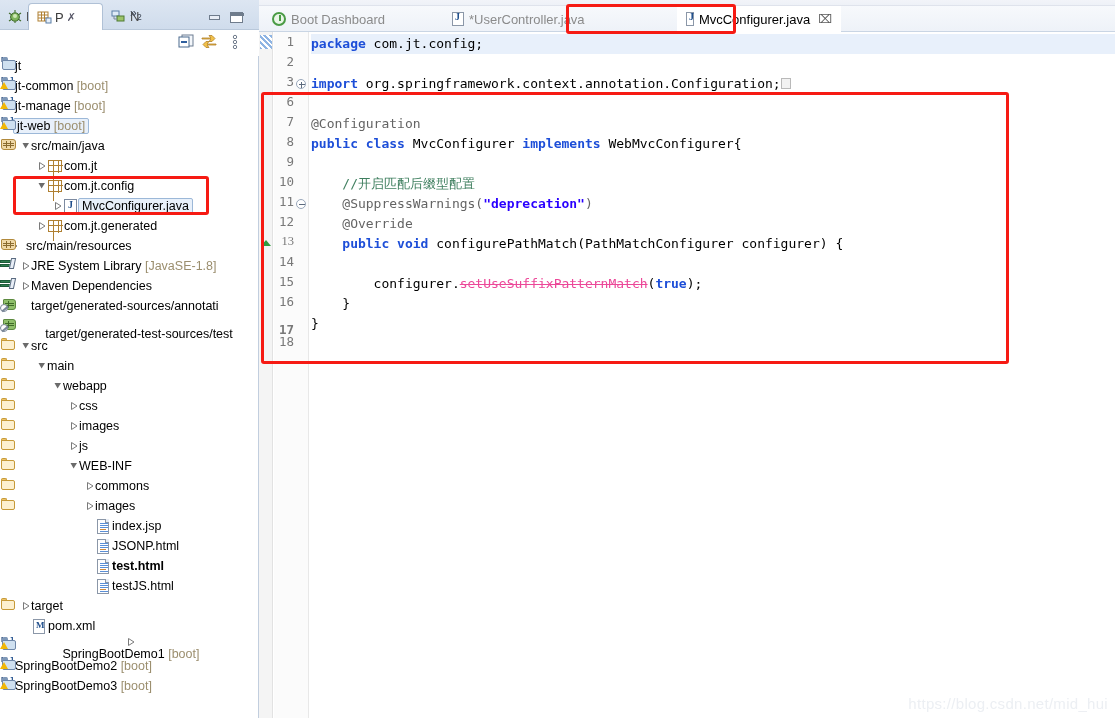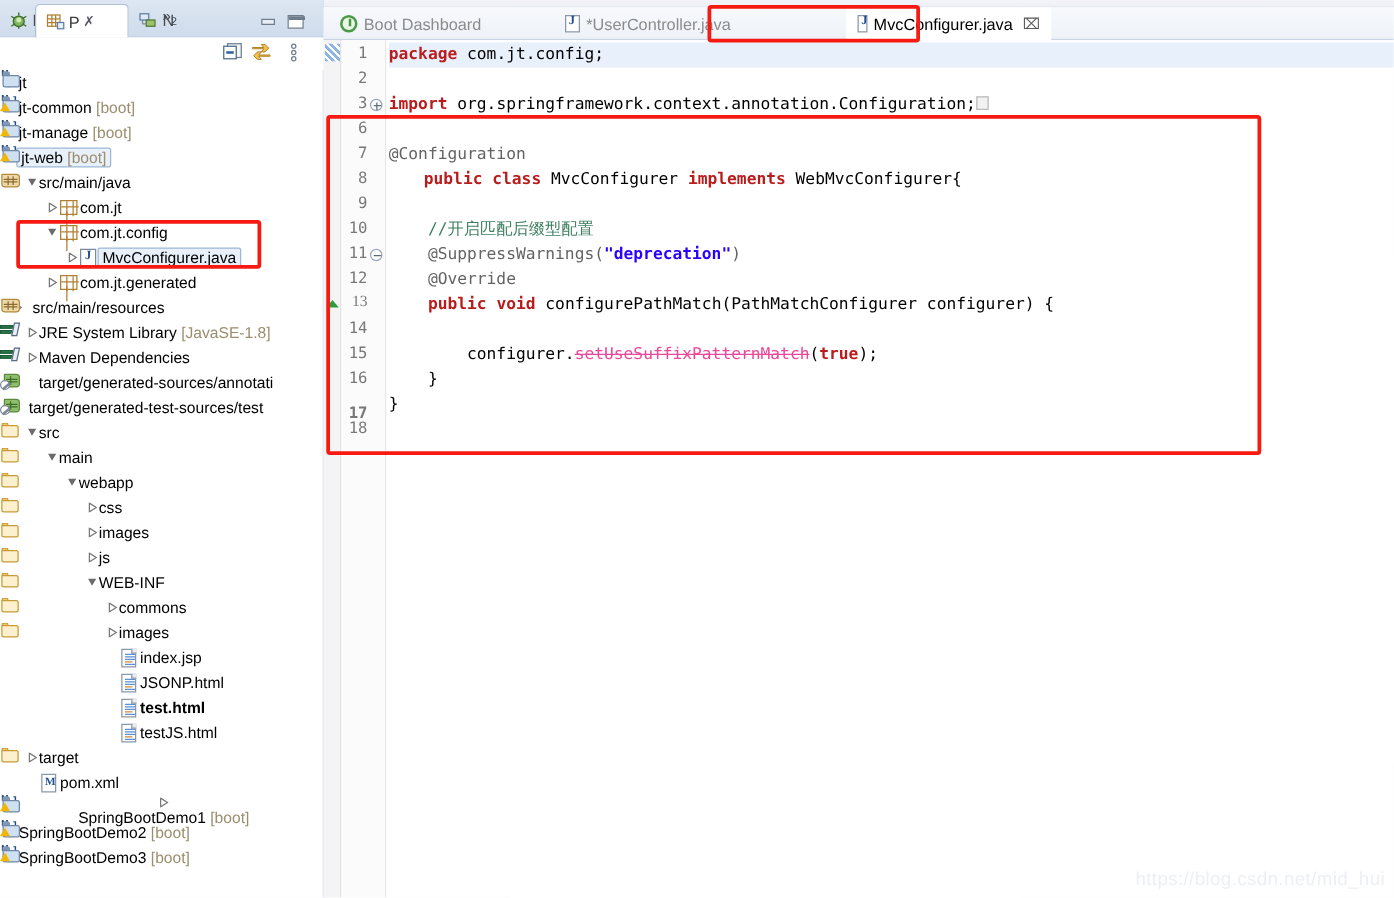--- a/index.html
+++ b/index.html
@@ -179,21 +179,21 @@
       background:#fff; position:relative;}
   .fold .circ:before{content:'';position:absolute;left:2px;top:4px;width:6px;height:1px;background:#5c6a7d;}
   .fold .circ.plus:after{content:'';position:absolute;left:4px;top:2px;width:1px;height:6px;background:#5c6a7d;}
 
   .gutter-sep { position:absolute; left:49px; top:0; width:1px; height:686px; background:#e8e8e8; }
 
   .code { position:absolute; left:52px; top:0; width:804px; height:686px;
       font-family:"DejaVu Sans Mono", monospace; font-size:13px; }
   .cline { position:absolute; left:0; height:20px; line-height:20px; white-space:pre; }
   .cline.hl { background:#e8f0fb; width:804px; }
-  .kw  { color:#b91c1c; font-weight:bold; }
+  .kw  { color:#1d4ed8; font-weight:bold; }
   .plain { color:#000; }
   .ann { color:#646464; }
   .str { color:#2a00ff; font-weight:bold; }
   .cmt { color:#3f7f5f; }
   .dep { text-decoration: line-through; text-decoration-thickness:1.4px; color:#ec4899;margin-top:32px; }
 
   .fold-box { display:inline-block; width:10px;height:11px;border:1px solid #b9b9b9;background:#f2f2f2;
       vertical-align:-1px; }
 
   .watermark {
@@ -452,21 +452,21 @@
         </div>
         <div class="row" style="padding-left: 20px;">
           <span class="arrow"></span>
           <span class="i-genfld">
             <span class="f"></span>
             <span class="g"></span>
             <span class="bar"></span>
           </span>
           <span class="lab"><span>target/generated-sources/annotati</span></span>
         </div>
-        <div class="row" style="padding-left: 12px;">
+        <div class="row" style="padding-left: 20px; flex-direction: column;">
           <span class="arrow"></span>
           <span class="i-genfld">
             <span class="f"></span>
             <span class="g"></span>
             <span class="bar"></span>
           </span>
           <span class="lab"><span>target/generated-test-sources/test</span></span>
         </div>
         <div class="row" style="padding-left: 20px;">
           <span class="arrow">
@@ -737,21 +737,21 @@
           <div class="lnum" style="top: 290px; font-weight: bold;">17</div>
           <div class="lnum" style="top: 302px;">18</div>
         </div>
       <div class="gutter-sep"></div>
       <div class="code" id="code">
           <div class="cline hl" style="top: 2px;"><span class="kw">package</span><span class="plain"> com.jt.config;</span></div>
           <div class="cline" style="top: 22px;">&nbsp;</div>
           <div class="cline" style="top: 42px;"><span class="kw">import</span><span class="plain"> org.springframework.context.annotation.Configuration;</span><span class="fold-box"></span></div>
           <div class="cline" style="top: 62px;">&nbsp;</div>
           <div class="cline" style="top: 82px;"><span class="ann">@Configuration</span></div>
-          <div class="cline" style="top: 102px; margin-left: 28px;"><span class="kw">public</span><span class="plain"> </span><span class="kw">class</span><span class="plain"> MvcConfigurer </span><span class="kw">implements</span><span class="plain"> WebMvcConfigurer{</span></div>
+          <div class="cline" style="top: 102px;"><span class="kw">public</span><span class="plain"> </span><span class="kw">class</span><span class="plain"> MvcConfigurer </span><span class="kw">implements</span><span class="plain"> WebMvcConfigurer{</span></div>
           <div class="cline" style="top: 122px;">&nbsp;</div>
           <div class="cline" style="top: 142px;"><span class="cmt">    //开启匹配后缀型配置</span></div>
           <div class="cline" style="top: 162px;"><span class="ann">    @SuppressWarnings(</span><span class="str">"deprecation"</span><span class="ann">)</span></div>
           <div class="cline" style="top: 182px;"><span class="ann">    @Override</span></div>
           <div class="cline" style="top: 202px;"><span class="plain">    </span><span class="kw">public</span><span class="plain"> </span><span class="kw">void</span><span class="plain"> configurePathMatch(PathMatchConfigurer configurer) {</span></div>
           <div class="cline" style="top: 222px;">&nbsp;</div>
           <div class="cline" style="top: 242px;"><span class="plain">        configurer.</span><span class="dep">setUseSuffixPatternMatch</span><span class="plain">(</span><span class="kw">true</span><span class="plain">);</span></div>
           <div class="cline" style="top: 262px;"><span class="plain">    }</span></div>
           <div class="cline" style="top: 282px;"><span class="plain">}</span></div>
           <div class="cline" style="top: 302px;">&nbsp;</div>

